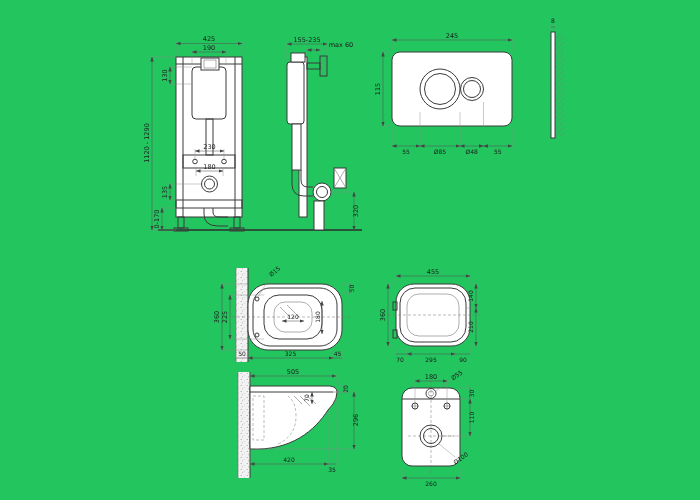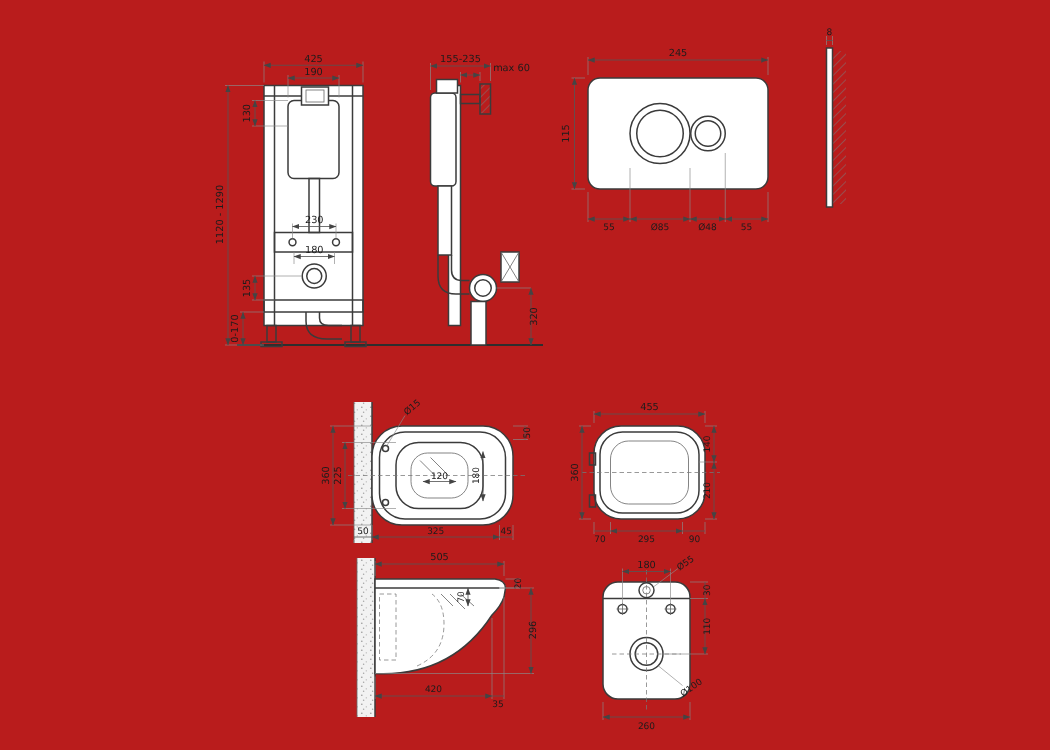--- a/index.html
+++ b/index.html
@@ -1,17 +1,17 @@
 <!DOCTYPE html>
 <html><head>
 <meta charset="utf-8">
 <style>
   html,body{margin:0;padding:0;background:#fff;}
   body{width:700px;height:500px;overflow:hidden;}
-  #stage{position:relative;width:700px;height:500px;background:#b91c1c;}
+  #stage{position:relative;width:700px;height:500px;background:#22c55e;}
   svg{position:absolute;left:0;top:0;}
   .ln{stroke:#3b3b3b;stroke-width:1;fill:none;}
   .lnf{stroke:#3b3b3b;stroke-width:1;fill:#ffffff;}
   .ln2{stroke:#2e2e2e;stroke-width:1.4;fill:none;}
   .thin{stroke:#6a6a6a;stroke-width:.55;fill:none;}
   .dim{stroke:#555555;stroke-width:.55;fill:none;}
   .ext{stroke:#8a8a8a;stroke-width:.45;fill:none;}
   .dsh{stroke:#777777;stroke-width:.5;fill:none;stroke-dasharray:3 2;}
   text.d{font:6.5px "DejaVu Sans",sans-serif;fill:#1c1c1c;}
   text.ds{font:6px "DejaVu Sans",sans-serif;fill:#1c1c1c;}

